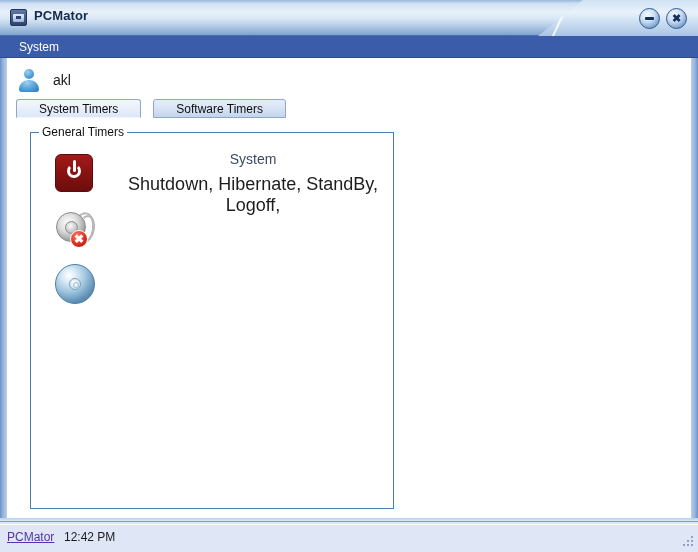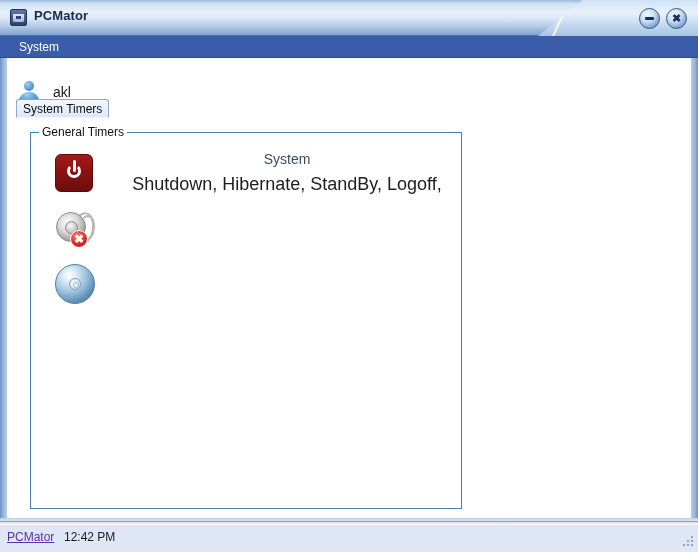--- a/index.html
+++ b/index.html
@@ -151,21 +151,21 @@
     left: 7px; top: 58px;
     width: 684px;
     height: 463px;
     background: #ffffff;
     box-sizing: border-box;
   }
 
   
   .user-row {
     position: absolute;
-    left: 10px; top: 20px;
+    left: 10px; top: 8px;
     height: 28px;
     display: flex;
     align-items: center;
   }
   .avatar {
     position: relative;
     width: 24px; height: 24px;
   }
   .avatar .head {
     position: absolute;
@@ -191,42 +191,42 @@
   .tabstrip {
     position: absolute;
     left: 9px; top: 41px;
     width: 666px;
     height: 21px;
   }
   .tab {
     position: relative;
     float: left;
     height: 19px;
-    padding: 0 6px;
+    padding: 0 22px;
     margin-right: 12px;
     line-height: 18px;
     font-size: 12px;
     color: #0d0d0d;
     background: linear-gradient(to bottom, #e7eefa 0%, #d6e2f4 55%, #c3d4ec 100%);
     border: 1px solid #8ea8cc;
     border-radius: 3px 3px 0 0;
     box-sizing: border-box;
     cursor: pointer;
     white-space: nowrap;
   }
   .tab.active {
     background: linear-gradient(to bottom, #f4f8fd 0%, #e6eefa 60%, #dbe7f7 100%);
     border-bottom-color: #f4f8fd;
   }
 
   
   .groupbox {
     position: absolute;
     left: 23px; top: 74px;
-    width: 432px;
+    width: 364px;
     height: 377px;
     border: 1px solid #4a7fb5;
     background: #ffffff;
     box-sizing: border-box;
   }
   .groupbox-legend {
     position: absolute;
     left: 8px; top: -8px;
     background: #ffffff;
     padding: 0 3px;
@@ -525,20 +525,21 @@
     <div class="user-row">
       <div class="avatar">
         <div class="head"></div>
         <div class="body"></div>
       </div>
       <div class="user-name">akl</div>
     </div>
 
     <div class="tabstrip">
       <div class="tab active">System Timers</div>
+      <div class="tab">Software Timers</div>
     </div>
 
     <div class="groupbox">
       <div class="groupbox-legend">General Timers</div>
 
       <div class="timer-list">
 
         <div class="timer-row">
           <div class="timer-icon">
             <div class="ic-power"></div>

